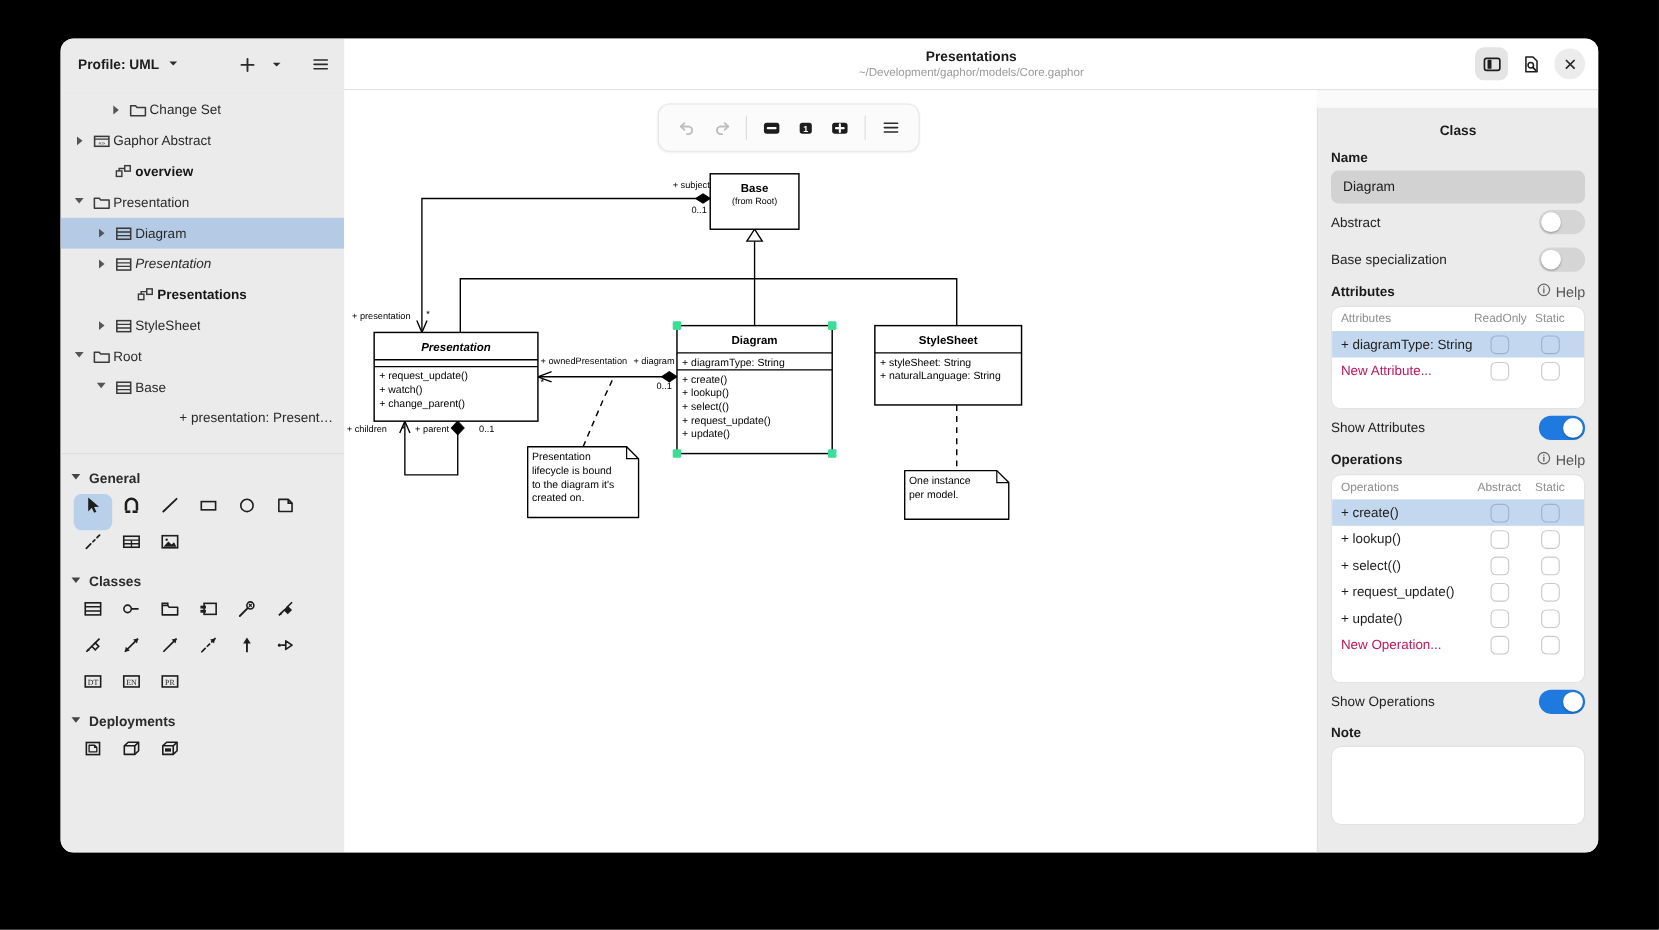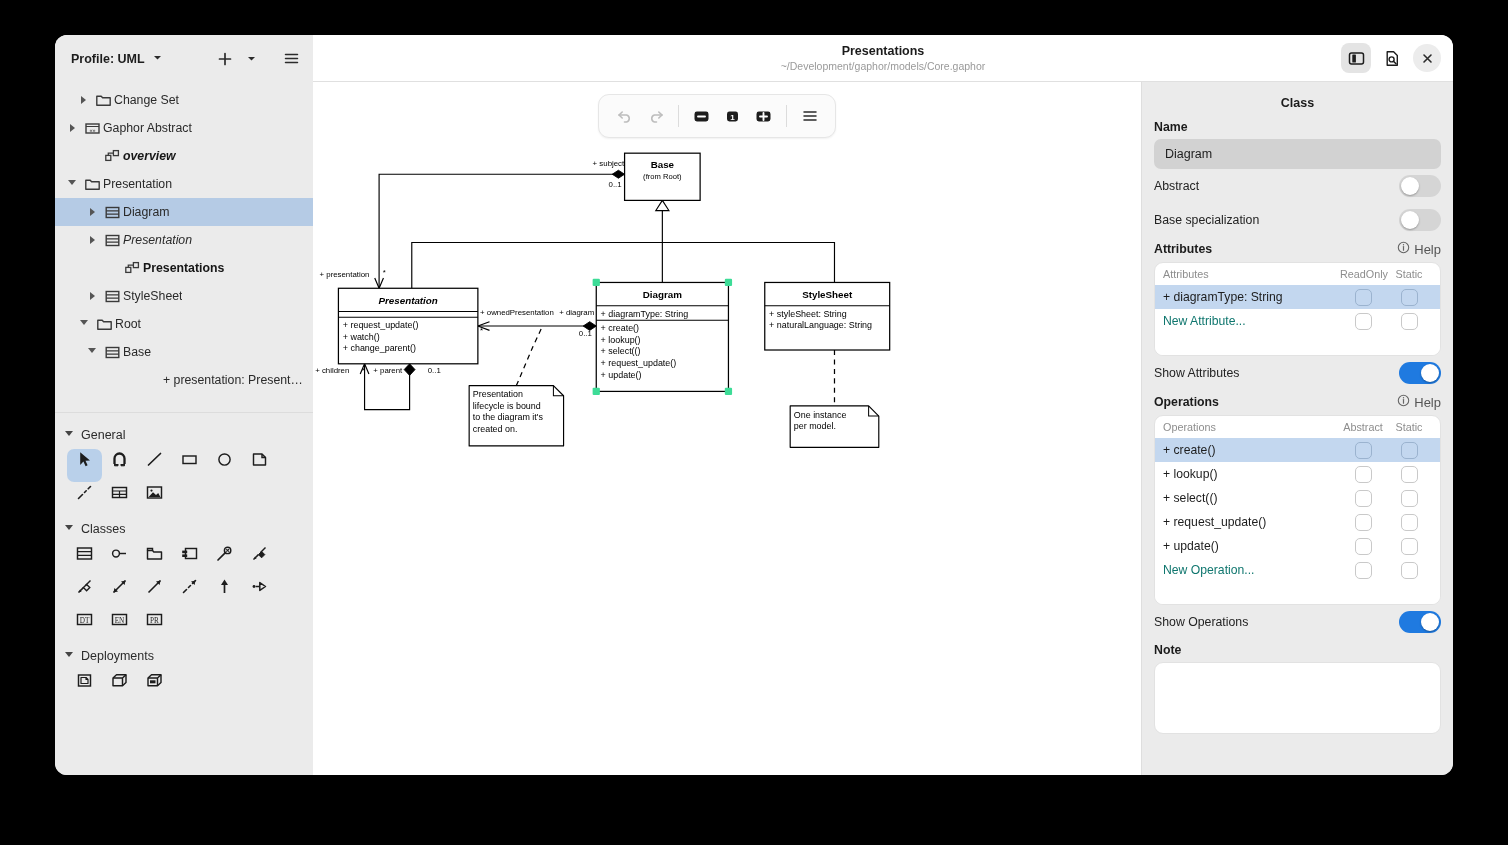--- a/index.html
+++ b/index.html
@@ -105,21 +105,21 @@
   .tlabel.italic { font-style: italic; }
 
   
   #toolbox {
     flex: 1; min-height: 0; overflow: hidden;
     border-top: 1px solid #dcdcdc;
     padding: 8px 10px 6px 10px;
   }
   .tb-group-title {
     display: flex; align-items: center; gap: 8px;
-    font-size: 12.5px; font-weight: 400; color: #2b2b2b;
+    font-size: 12.5px; font-weight: 700; color: #2b2b2b;
     height: 24px; margin-top: 2px; cursor: default;
   }
   .tb-group-title .tri.open { border-top-color: #444; }
   .tb-items { display: flex; flex-wrap: wrap; gap: 0px; margin: 2px 0 2px 2px; }
   .tb-item {
     width: 35px; height: 33px; border-radius: 7px;
     display: flex; justify-content: center;
     cursor: default;
   }
   .tb-item.selected { background: #b9d0ea; }
@@ -145,26 +145,27 @@
   .dtb-btn {
     width: 31px; height: 28px; border-radius: 6px;
     display: flex; align-items: center; justify-content: center; cursor: default;
   }
   .dtb-sep { width: 1px; height: 22px; background: #dcdcdc; margin: 0 7px; }
 
   #svg-canvas { position: absolute; inset: 0; }
 
   
   #props {
-    width: 312px; flex: none;
+    width: 256px; flex: none;
     background: #ebebeb;
     border-left: 1px solid #dedede;
     padding: 10px 12px 0 12px;
     overflow: hidden;
     min-height: 0;
+    margin-top: 16px;
   }
   #props-title {
     text-align: center; font-size: 12.5px; font-weight: 700;
     color: #1b1b1b; height: 22px; line-height: 22px; margin-bottom: 6px;
   }
   .p-label { font-size: 12.3px; font-weight: 700; color: #1b1b1b; margin: 4px 0 5px 0; }
   .p-label.withhelp { display: flex; align-items: center; justify-content: space-between; }
   .help {
     display: flex; align-items: center; gap: 4px;
     font-size: 13px; font-weight: 400; color: #555; cursor: default;
@@ -198,21 +199,21 @@
     display: flex; align-items: center; height: 22px;
     font-size: 10.8px; color: #8d8d8d; padding: 0 8px;
   }
   .lb-head .c1 { flex: 1; }
   .lb-head .c2, .lb-head .c3 { width: 46px; text-align: center; }
   .lb-row {
     display: flex; align-items: center; height: 24px;
     font-size: 12.2px; color: #1d1d1d; padding: 0 8px;
   }
   .lb-row.selected { background: #c3d7ef; }
-  .lb-row.placeholder { color: #0f766e; }
+  .lb-row.placeholder { color: #be185d; }
   .lb-row .c1 { flex: 1; white-space: nowrap; overflow: hidden; }
   .lb-row .c2, .lb-row .c3 { width: 46px; display: flex; justify-content: center; }
   .cb {
     width: 17px; height: 17px; border-radius: 5px;
     border: 1.6px solid #c9c9c9; background: transparent;
     cursor: default;
   }
   .lb-row.selected .cb { border-color: #9bb3cf; }
   .lb-pad { height: 22px; background: #fff; }
   .note-area {
@@ -281,21 +282,21 @@
           </svg>
         </div>
       </div>
     </div>
   </div>
 
   <div id="body">
 
     <div id="sidebar">
       <div id="tree">
-          <div class="tree-row" style="padding-left: 19px;">
+          <div class="tree-row" style="padding-left: 0; margin-left: 41px;">
             <span class="tw">
               <span class="tri"></span>
             </span>
             <span class="ticon">
               <svg width="17" height="17" viewBox="0 0 17 17">
                 <path d="M1.8 4.2 H6.2 L7.6 5.8 H15.2 V13.3 H1.8 Z" fill="none" stroke="#3a3a3a" stroke-width="1.4" stroke-linejoin="round"></path>
               </svg>
             </span>
             <span class="tlabel">Change Set</span>
           </div>
@@ -305,21 +306,21 @@
             </span>
             <span class="ticon">
               <svg width="17" height="17" viewBox="0 0 17 17">
                 <rect x="2" y="4" width="13" height="9" fill="none" stroke="#3a3a3a" stroke-width="1.4"></rect>
                 <path d="M2 6.5 H15" stroke="#3a3a3a" stroke-width="1.1"></path>
                 <text x="8.5" y="11.8" font-size="5.4" text-anchor="middle" fill="#3a3a3a" font-family="Liberation Sans">«»</text>
               </svg>
             </span>
             <span class="tlabel">Gaphor Abstract</span>
           </div>
-          <div class="tree-row" style="padding-left: 28px; font-style: italic;">
+          <div class="tree-row" style="padding-left: 28px;">
             <span class="tw"></span>
             <span class="ticon">
               <svg width="17" height="17" viewBox="0 0 17 17">
                 <rect x="1.8" y="7.4" width="5" height="5" fill="none" stroke="#3a3a3a" stroke-width="1.3"></rect>
                 <rect x="9.4" y="2.6" width="5" height="5" fill="none" stroke="#3a3a3a" stroke-width="1.3"></rect>
                 <path d="M4.3 7.4 V5.1 H9.4" fill="none" stroke="#3a3a3a" stroke-width="1.3"></path>
               </svg>
             </span>
             <span class="tlabel bold">overview</span>
           </div>
@@ -374,21 +375,21 @@
               <span class="tri"></span>
             </span>
             <span class="ticon">
               <svg width="17" height="17" viewBox="0 0 17 17">
                 <rect x="2.2" y="3.5" width="12.6" height="10" fill="none" stroke="#3a3a3a" stroke-width="1.4"></rect>
                 <path d="M2.2 6.9 H14.8 M2.2 10.2 H14.8" stroke="#3a3a3a" stroke-width="1.2"></path>
               </svg>
             </span>
             <span class="tlabel">StyleSheet</span>
           </div>
-          <div class="tree-row" style="padding-left: 20px;">
+          <div class="tree-row" style="padding-left: 8px;">
             <span class="tw">
               <span class="tri open"></span>
             </span>
             <span class="ticon">
               <svg width="17" height="17" viewBox="0 0 17 17">
                 <path d="M1.8 4.2 H6.2 L7.6 5.8 H15.2 V13.3 H1.8 Z" fill="none" stroke="#3a3a3a" stroke-width="1.4" stroke-linejoin="round"></path>
               </svg>
             </span>
             <span class="tlabel">Root</span>
           </div>

